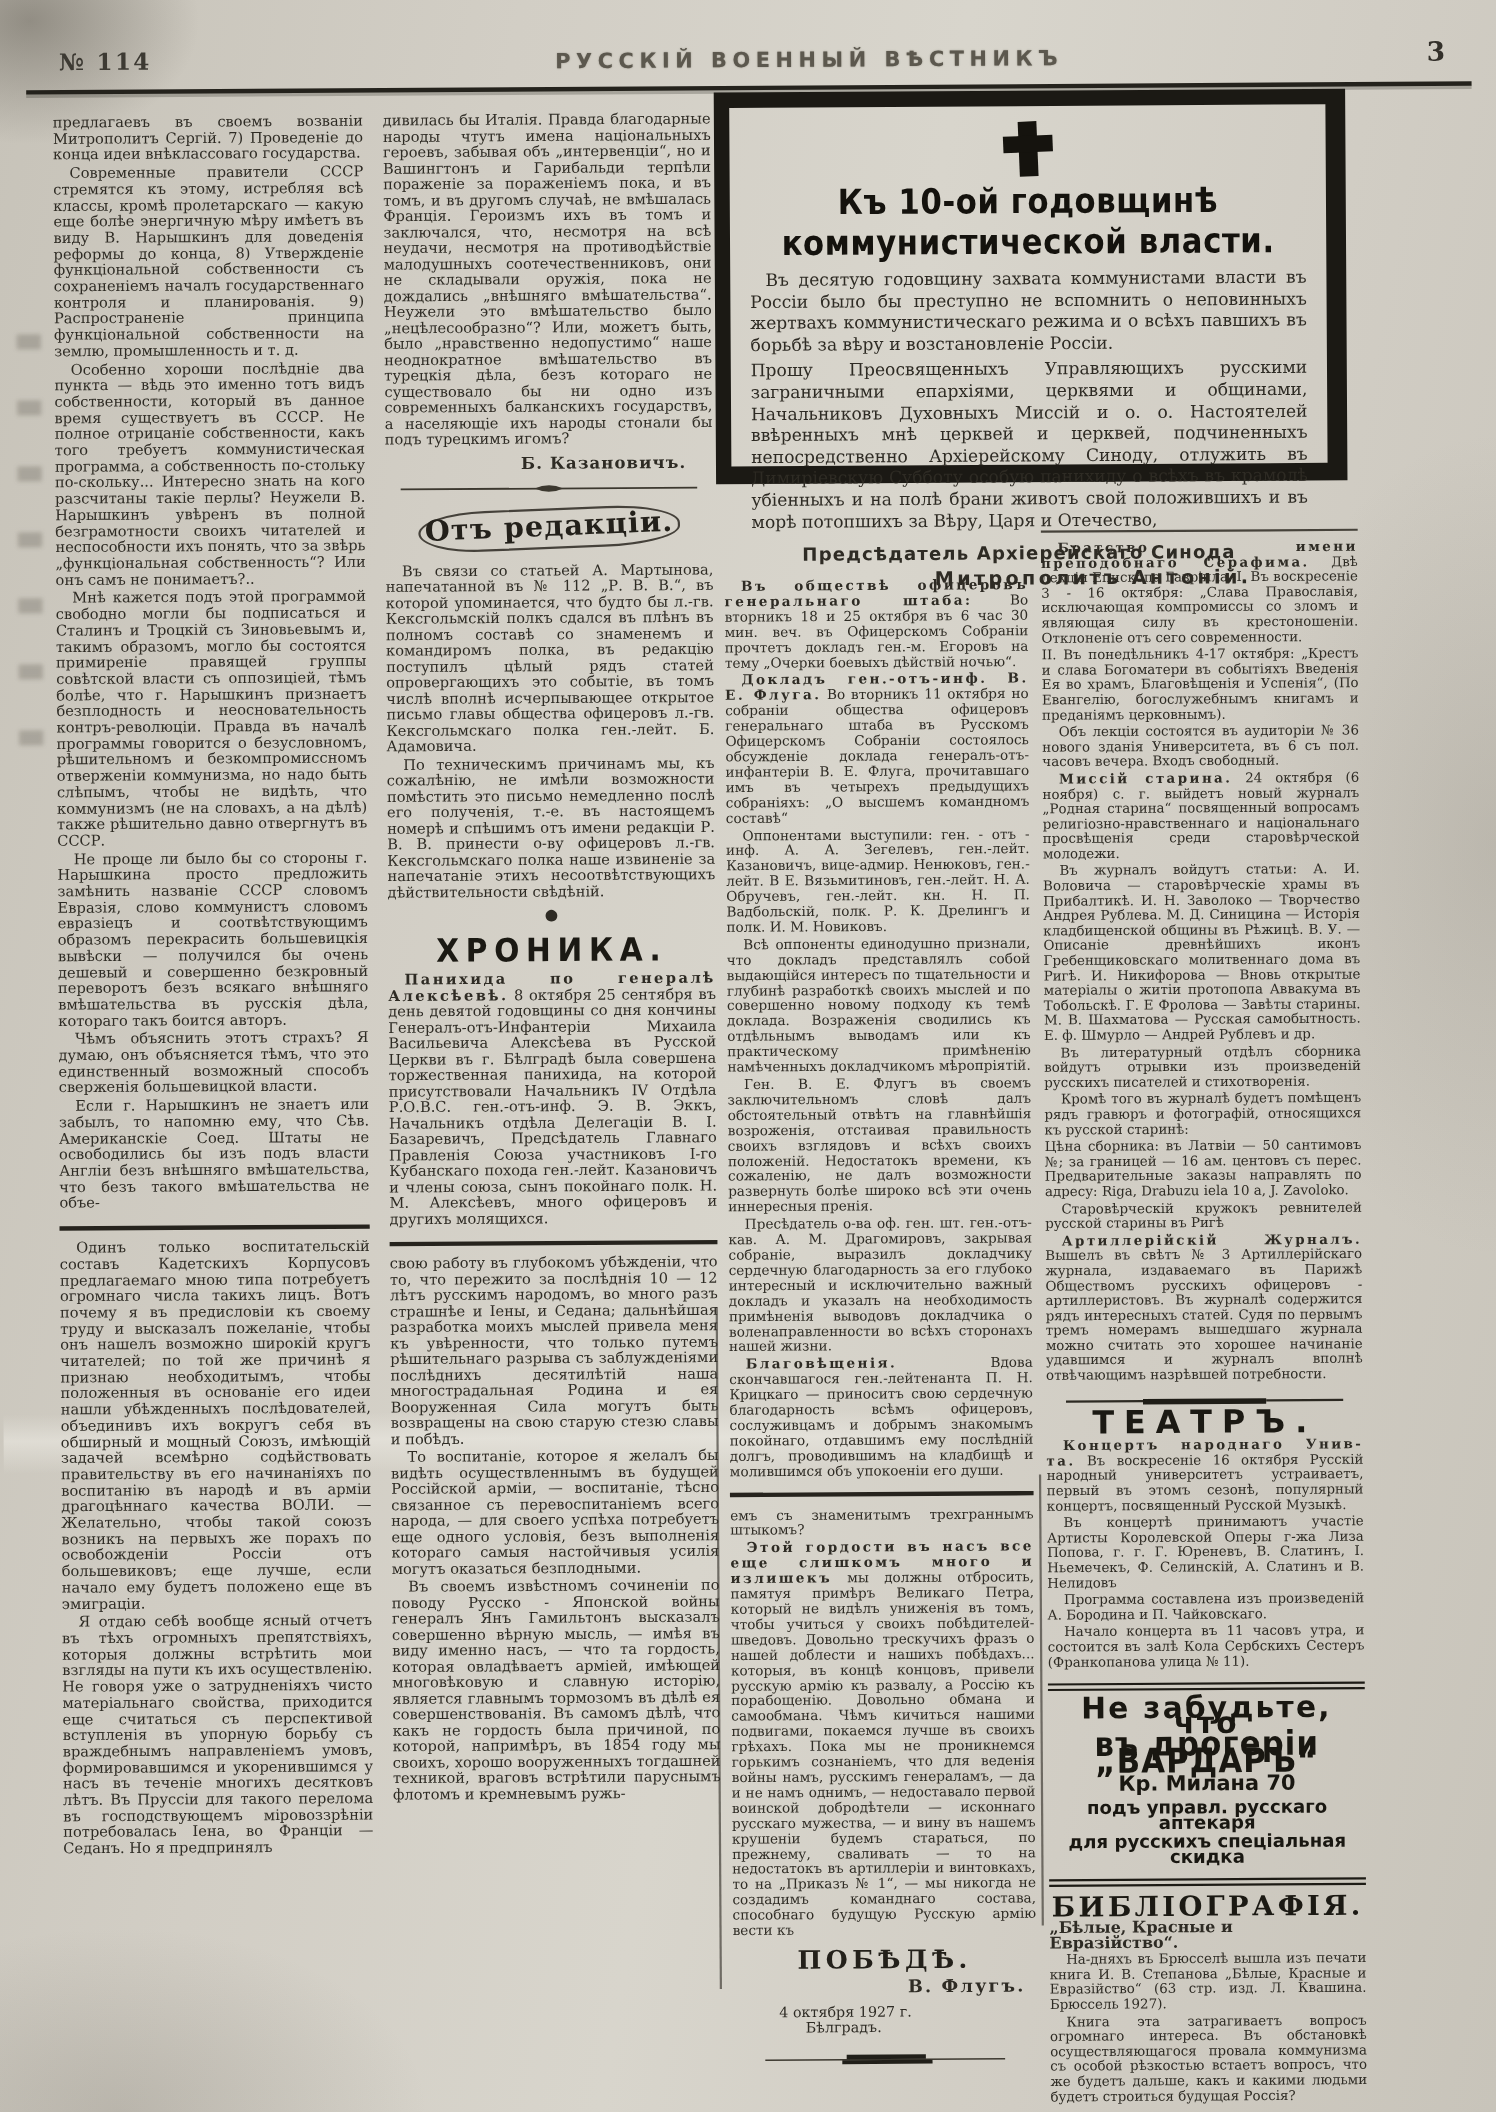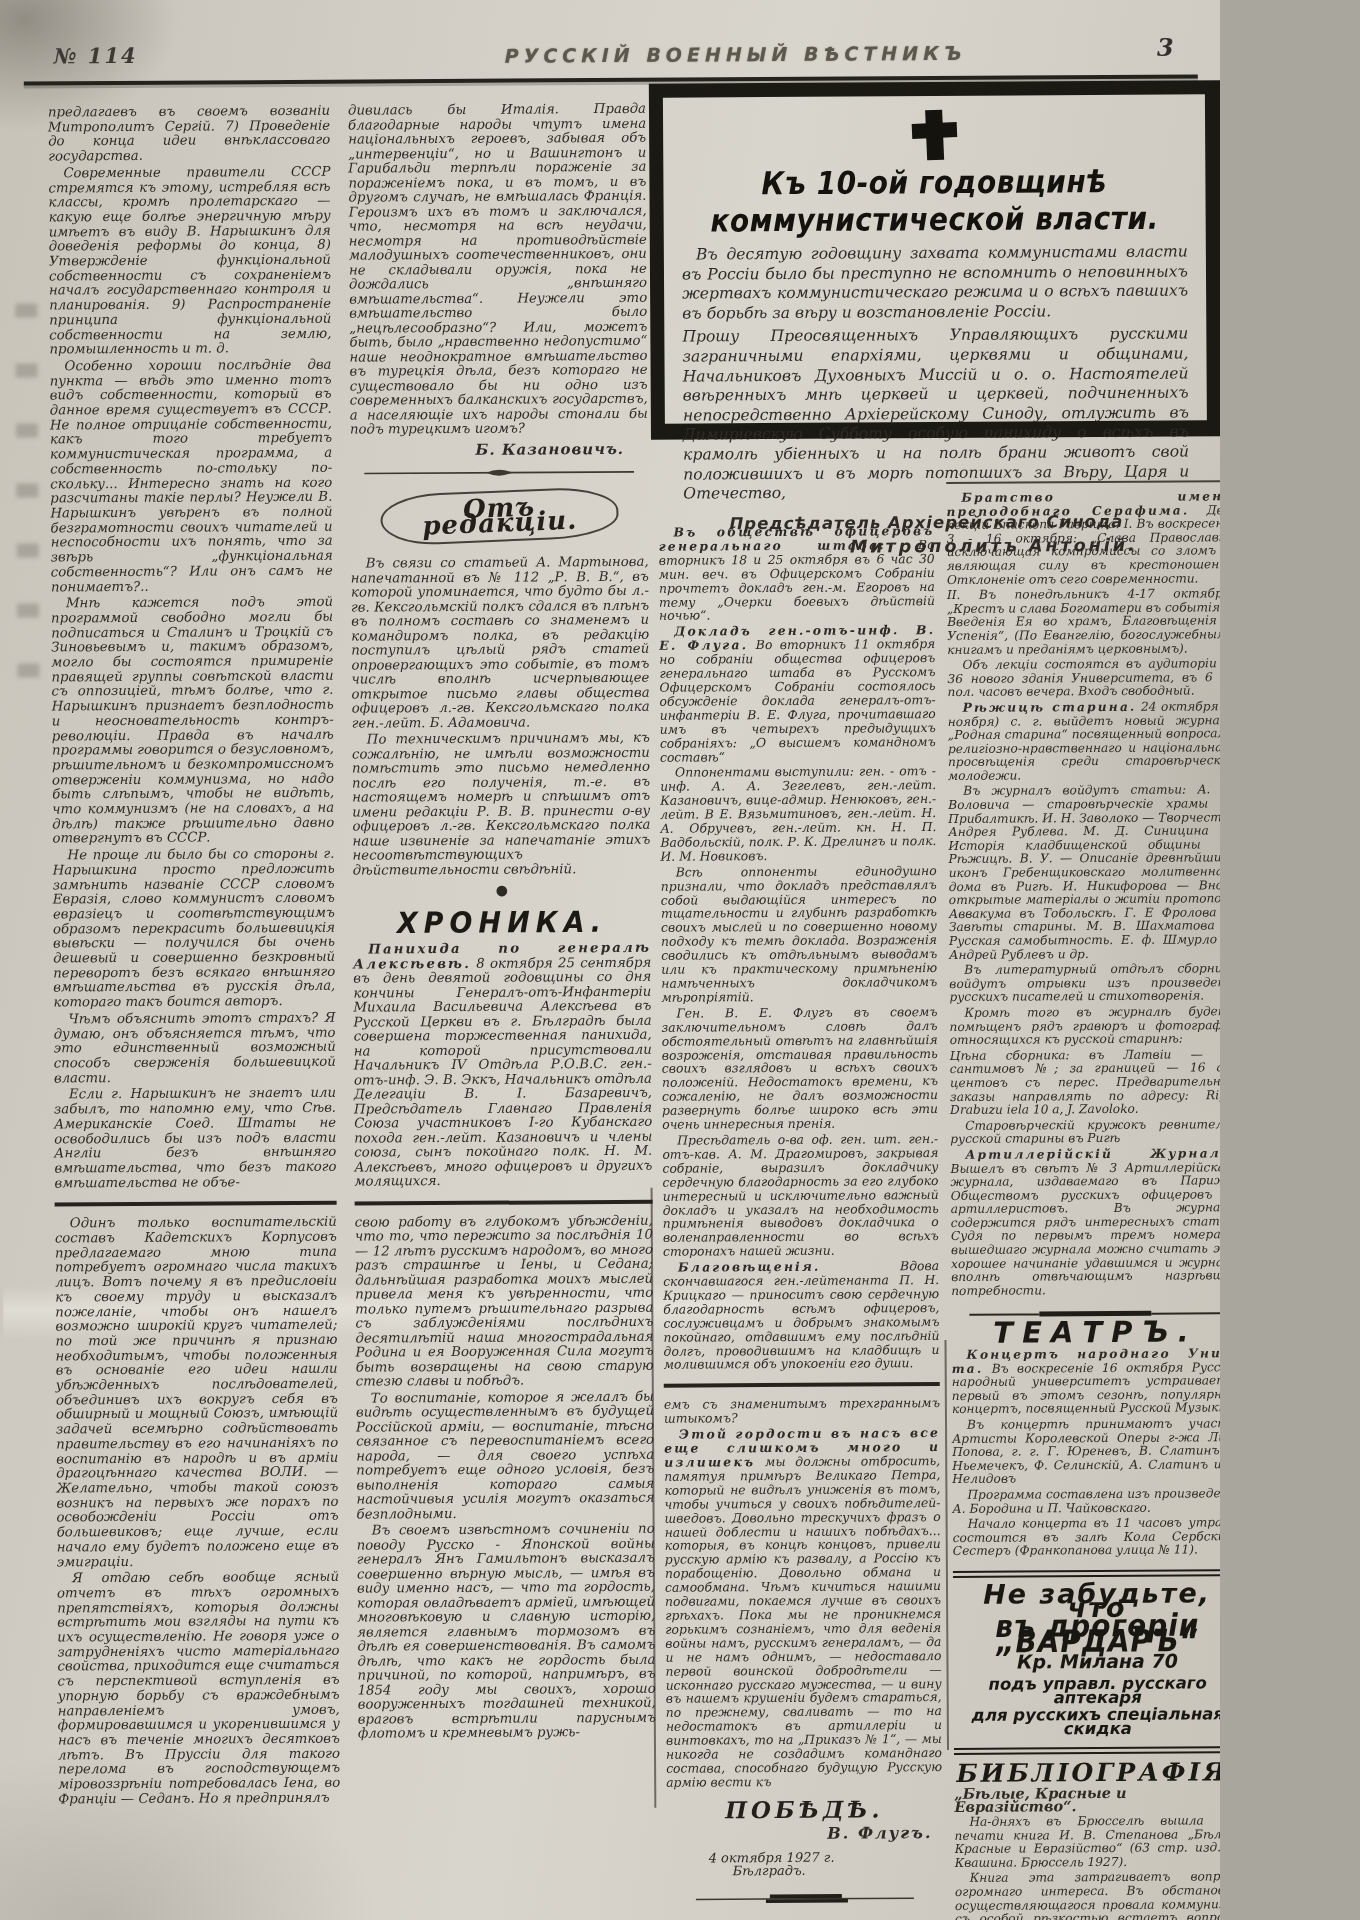--- a/index.html
+++ b/index.html
@@ -1,22 +1,22 @@
 <!DOCTYPE html>
 <html><head>
 <meta charset="utf-8">
 <style>
   html,body{margin:0;padding:0;background:#a9a69e;}
-  .page{position:relative;width:1220px;height:1920px;overflow:hidden;
+  .page{position:relative;width:1360px;height:1920px;overflow:hidden;
     background:
       radial-gradient(220px 160px at 2% 1%, rgba(58,53,44,.38), rgba(58,53,44,0) 70%),
       radial-gradient(300px 500px at 100% 40%, rgba(120,115,104,.20), rgba(120,115,104,0) 75%),
       radial-gradient(400px 240px at 8% 100%, rgba(100,95,84,.22), rgba(100,95,84,0) 70%),
       linear-gradient(100deg,#c7c3b9 0%,#d2cec5 28%,#d8d5cc 52%,#d1cdc4 74%,#c8c4ba 100%);
-    font-family:"DejaVu Serif", serif; color:#2e2b24;font-style:italic;}
+    font-family:"DejaVu Serif", serif; color:#2e2b24;}
   .tilt{position:absolute;inset:0;transform:rotate(-0.35deg);transform-origin:50% 40%;}
   .crease{position:absolute;left:0;top:1282px;width:62%;height:54px;
     background:linear-gradient(rgba(235,233,226,0) 0%,rgba(238,236,229,.55) 45%,rgba(238,236,229,0) 100%);pointer-events:none;}
   .stain1{position:absolute;left:18px;top:300px;width:22px;height:420px;
     background:repeating-linear-gradient(rgba(70,65,55,.25) 0 14px, rgba(70,65,55,0) 14px 60px);filter:blur(2px);}
 
   
   .issue{position:absolute;left:58px;top:40px;font-size:21px;font-weight:bold;letter-spacing:2px;color:#3d3a33;}
   .mast-title{position:absolute;left:470px;top:44px;width:540px;text-align:center;
     font-family:"DejaVu Sans",sans-serif;font-weight:bold;font-size:19px;letter-spacing:5px;
@@ -164,21 +164,21 @@
         <rect x="80" y="2.5" width="72" height="4" fill="#211f19"></rect>
         <rect x="76" y="7.5" width="82" height="3.5" fill="#211f19"></rect>
       </svg>
     </div>
 
     <div class="col" id="c4">
       <div class="rule-thin"></div>
       <p class="in"><span class="lead">Братство имени преподобнаго Серафима.</span> <span>Двѣ лекціи Епископа Гавріила. І. Въ воскресеніе 3 - 16 октября: „Слава Православія, исключающая компромиссы со зломъ и являющая силу въ крестоношеніи. Отклоненіе отъ сего современности.</span></p>
       <p>ІІ. Въ понедѣльникъ 4-17 октября: „Крестъ и слава Богоматери въ событіяхъ Введенія Ея во храмъ, Благовѣщенія и Успенія“, (По Евангелію, богослужебнымъ книгамъ и преданіямъ церковнымъ).</p>
       <p class="in">Объ лекціи состоятся въ аудиторіи № 36 нового зданія Университета, въ 6 съ пол. часовъ вечера. Входъ свободный.</p>
-      <p class="in"><span class="lead">Рѣжицѣ старина.</span> <span>24 октября (6 ноября) с. г. выйдетъ новый журналъ „Родная старина“ посвященный вопросамъ религіозно-нравственнаго и національнаго просвѣщенія среди старовѣрческой молодежи.</span></p>
+      <p class="in"><span class="lead">Миссій старина.</span> <span>24 октября (6 ноября) с. г. выйдетъ новый журналъ „Родная старина“ посвященный вопросамъ религіозно-нравственнаго и національнаго просвѣщенія среди старовѣрческой молодежи.</span></p>
       <p class="in">Въ журналъ войдутъ статьи: А. И. Воловича — старовѣрческіе храмы въ Прибалтикѣ. И. Н. Заволоко — Творчество Андрея Рублева. М. Д. Синицина — Исторія кладбищенской общины въ Рѣжицѣ. В. У. — Описаніе древнѣйшихъ иконъ Гребенщиковскаго молитвеннаго дома въ Ригѣ. И. Никифорова — Вновь открытые матеріалы о житіи протопопа Аввакума въ Тобольскѣ. Г. Е Фролова — Завѣты старины. М. В. Шахматова — Русская самобытность. Е. ф. Шмурло — Андрей Рублевъ и др.</p>
       <p class="in">Въ литературный отдѣлъ сборника войдутъ отрывки изъ произведеній русскихъ писателей и стихотворенія.</p>
       <p class="in">Кромѣ того въ журналѣ будетъ помѣщенъ рядъ гравюръ и фотографій, относящихся къ русской старинѣ:</p>
       <p>Цѣна сборника: въ Латвіи — 50 сантимовъ №; за границей — 16 ам. центовъ съ перес. Предварительные заказы направлять по адресу: Riga, Drabuzu iela 10 a, J. Zavoloko.</p>
       <p class="in">Старовѣрческій кружокъ ревнителей русской старины въ Ригѣ</p>
       <p class="in"><span class="lead">Артиллерійскій Журналъ.</span> <span>Вышелъ въ свѣтъ № 3 Артиллерійскаго журнала, издаваемаго въ Парижѣ Обществомъ русскихъ офицеровъ - артиллеристовъ. Въ журналѣ содержится рядъ интересныхъ статей. Судя по первымъ тремъ номерамъ вышедшаго журнала можно считать это хорошее начинаніе удавшимся и журналъ вполнѣ отвѣчающимъ назрѣвшей потребности.</span></p>
       <div class="wing-rule">
           <div class="bar"></div>
         </div>
       <div class="h-theatre">ТЕАТРЪ.</div>

